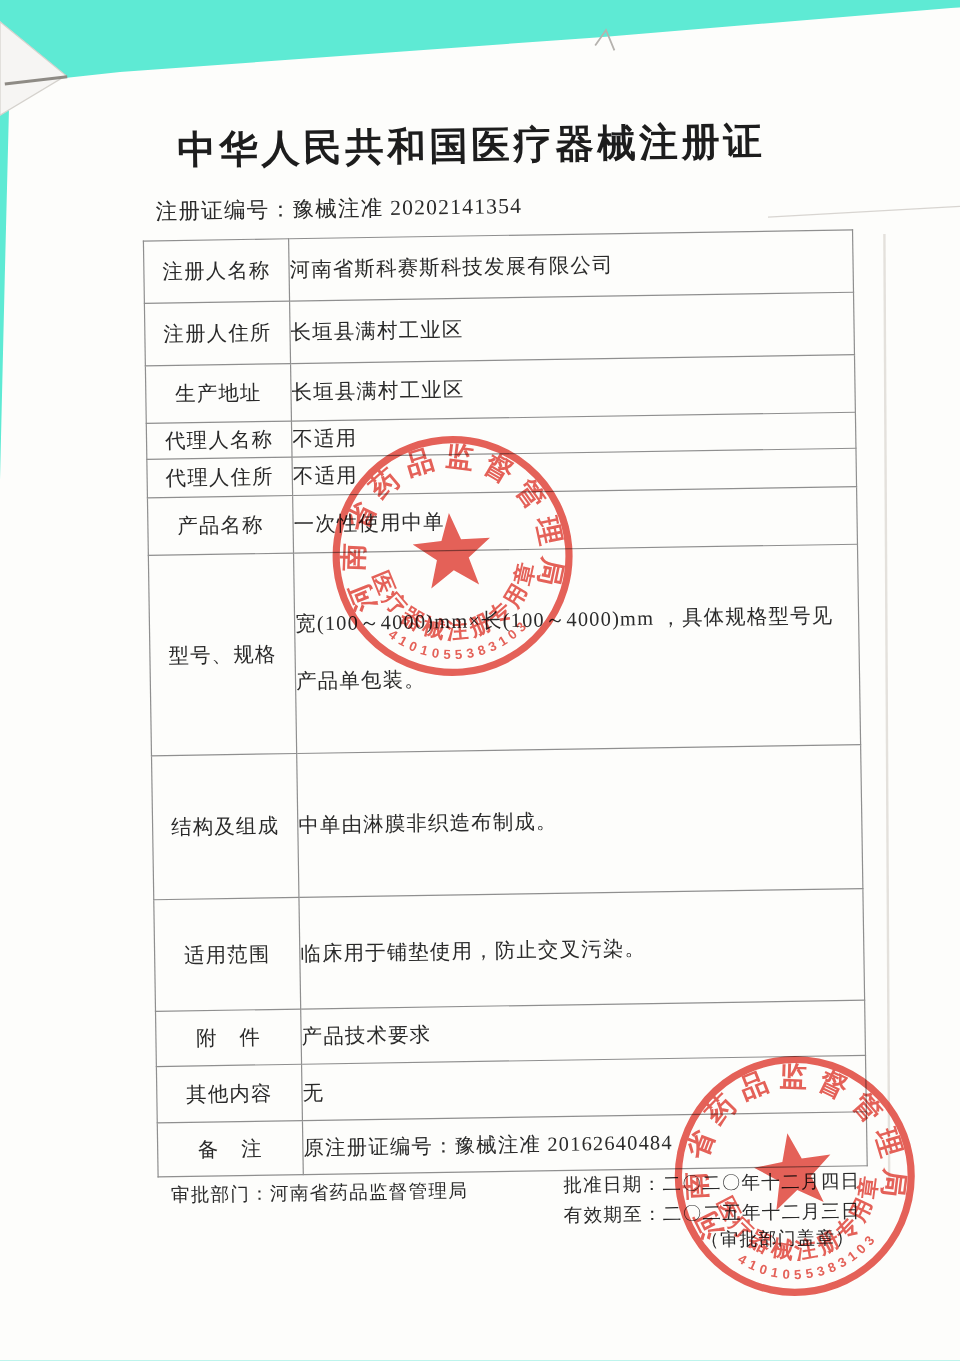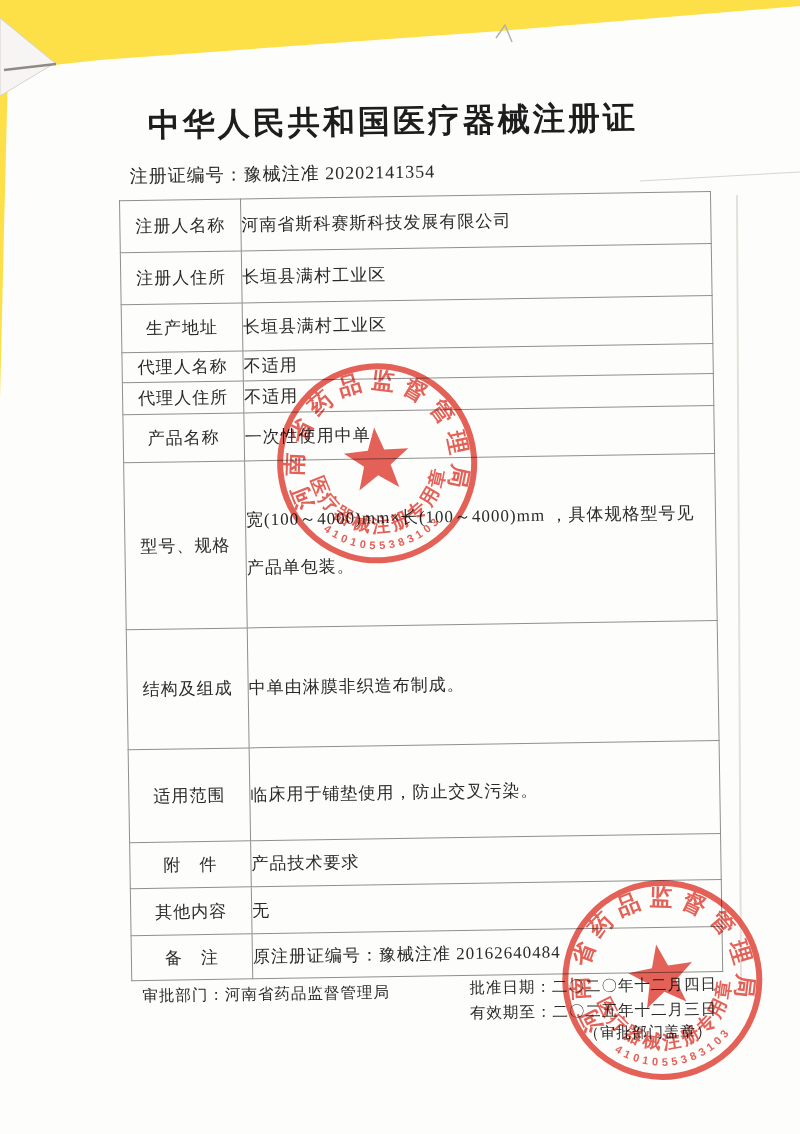--- a/index.html
+++ b/index.html
@@ -1,18 +1,18 @@
 <!DOCTYPE html>
 <html><head>
 <meta charset="utf-8">
 <style>
   html,body{margin:0;padding:0;}
   .canvas{
     position:relative; width:800px; height:1134px; overflow:hidden;
-    background:#fde047;
+    background:#5eead4;
     font-family:"Liberation Serif","DejaVu Serif",serif;
     color:#262626;
   }
   .paper{
     position:absolute; left:0; top:0; width:800px; height:1134px;
     background:#fdfdfb;
     clip-path:polygon(8px 70px,100px 60px,500px 31px,800px 6px,800px 1134px,0 1134px,0 400px,4px 230px);
   }
   .artifacts{position:absolute; left:0; top:0; z-index:2;}
   .content{

